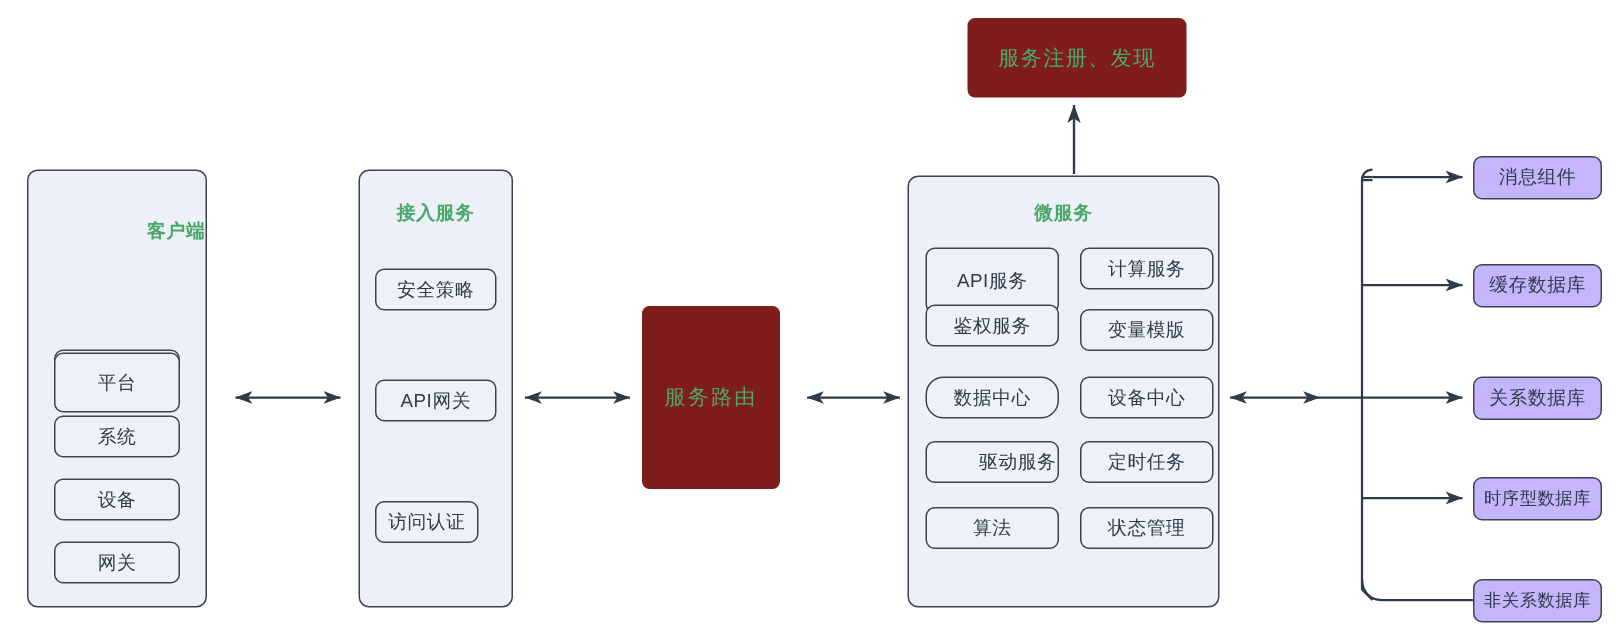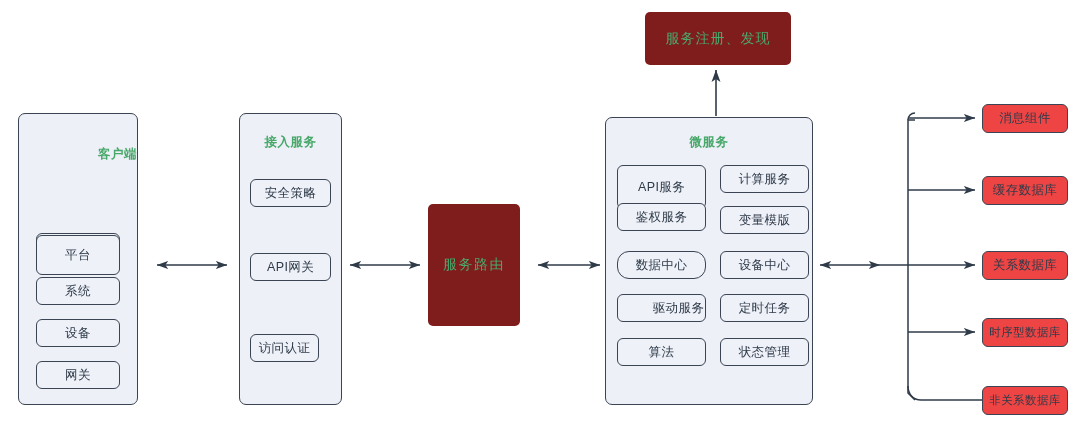--- a/index.html
+++ b/index.html
@@ -59,21 +59,21 @@
     color:#4aa96c;
     font-size:14px;
     letter-spacing:1px;
     box-sizing:border-box;
   }
   .greenbox.route{font-size:14px;letter-spacing:1.5px;}
 
   
   .storebox{
     position:absolute;
-    background:#ef4444;
+    background:#c4b5fd;
     border:1.5px solid #3b4452;
     border-radius:6px;
     box-sizing:border-box;
     display:flex;
     align-items:center;
     justify-content:center;
     font-size:12.5px;
     color:#2f3b49;
     letter-spacing:.4px;
   }

